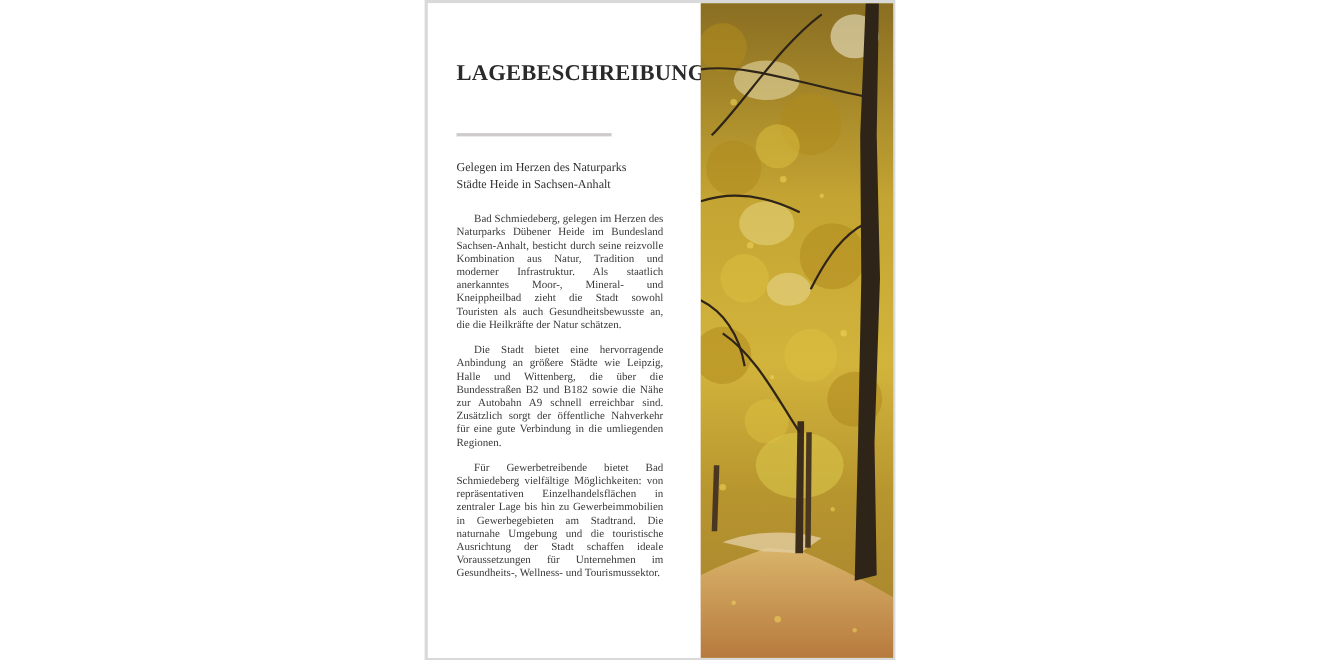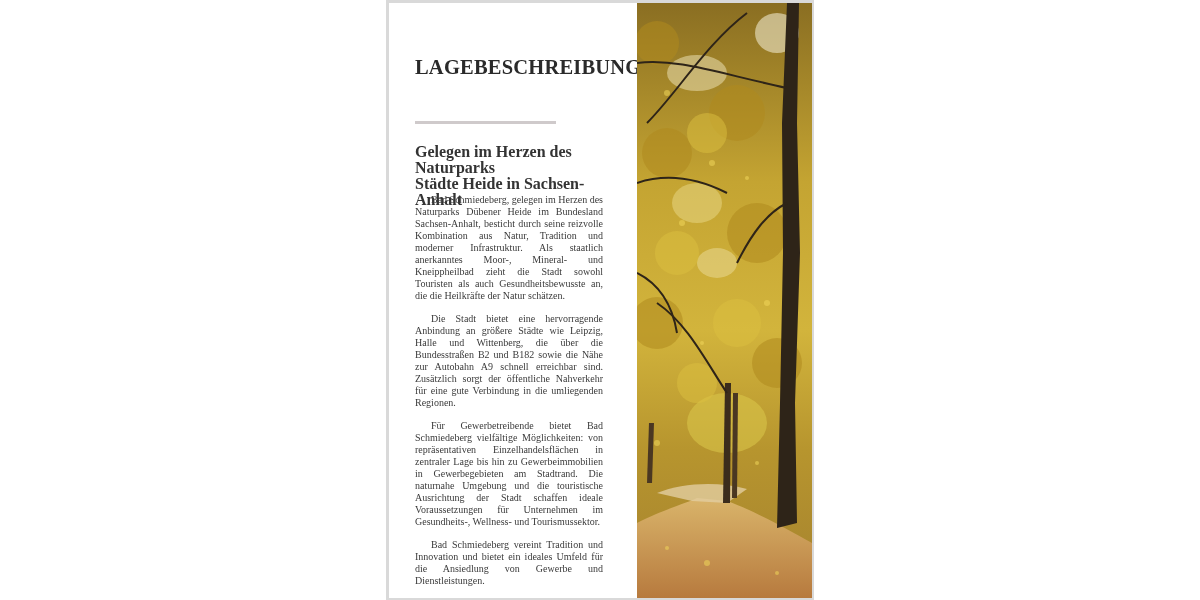--- a/index.html
+++ b/index.html
@@ -20,21 +20,21 @@
     .title {
       position: absolute; left: 26px; top: 49px; width: 215px; margin: 0;
       font-family: "Liberation Serif", "DejaVu Serif", serif;
       font-weight: bold; font-size: 20.5px; line-height: 30px; color: #2a2a2a; letter-spacing: 0.2px; text-align: center;
     }
     .title-rule {
       position: absolute; left: 26px; top: 118px; width: 141px; height: 3px; background: #cfcacb;
     }
     .subtitle {
       position: absolute; left: 26px; top: 141px; width: 215px; margin: 0;
-      font-size: 16px; line-height: 16px; color: #333; font-weight: bold;
+      font-size: 11px; line-height: 16px; color: #333; font-weight: normal;
     }
     .body-text {
       position: absolute; left: 26px; top: 191px; width: 188px;
       font-size: 10px; line-height: 12px; color: #3a3a3a;
       text-align: justify; hyphens: auto;
     }
     .body-text p { margin: 0 0 11px 0; text-indent: 16px; }
     .photo {
       position: absolute; left: 248px; top: 0; width: 175px; height: 100%; overflow: hidden;
       background: linear-gradient(180deg, #9a7d26 0%, #b3922a 20%, #c9a935 45%, #b38a2a 70%, #b27a3d 82%, #c08a4f 100%);
@@ -52,21 +52,20 @@
       </h1>
       <div class="title-rule"></div>
       <h2 class="subtitle">
         <span>Gelegen im Herzen des Naturparks</span><br>
         <span>Städte Heide in Sachsen-Anhalt</span>
       </h2>
       <div class="body-text" lang="de">
         <p>Bad Schmiedeberg, gelegen im Herzen des Naturparks Dübener Heide im Bundesland Sachsen-Anhalt, besticht durch seine reizvolle Kombination aus Natur, Tradition und moderner Infrastruktur. Als staatlich anerkanntes Moor-, Mineral- und Kneippheilbad zieht die Stadt sowohl Touristen als auch Gesundheitsbewusste an, die die Heilkräfte der Natur schätzen.</p>
         <p>Die Stadt bietet eine hervorragende Anbindung an größere Städte wie Leipzig, Halle und Wittenberg, die über die Bundesstraßen B2 und B182 sowie die Nähe zur Autobahn A9 schnell erreichbar sind. Zusätzlich sorgt der öffentliche Nahverkehr für eine gute Verbindung in die umliegenden Regionen.</p>
         <p>Für Gewerbetreibende bietet Bad Schmiedeberg vielfältige Möglichkeiten: von repräsentativen Einzelhandelsflächen in zentraler Lage bis hin zu Gewerbeimmobilien in Gewerbegebieten am Stadtrand. Die naturnahe Umgebung und die touristische Ausrichtung der Stadt schaffen ideale Voraussetzungen für Unternehmen im Gesundheits-, Wellness- und Tourismussektor.</p>
-        <p>Bad Schmiedeberg vereint Tradition und Innovation und bietet ein ideales Umfeld für die Ansiedlung von Gewerbe und Dienstleistungen.</p>
       </div>
     </div>
 
     <div class="photo">
       <svg width="175" height="595" viewBox="0 0 175 595" xmlns="http://www.w3.org/2000/svg">
         <defs>
           <linearGradient id="sky" x1="0" y1="0" x2="0" y2="1">
             <stop offset="0" stop-color="#8a6e22"></stop>
             <stop offset="0.3" stop-color="#c4a432"></stop>
             <stop offset="0.55" stop-color="#d2b43c"></stop>

